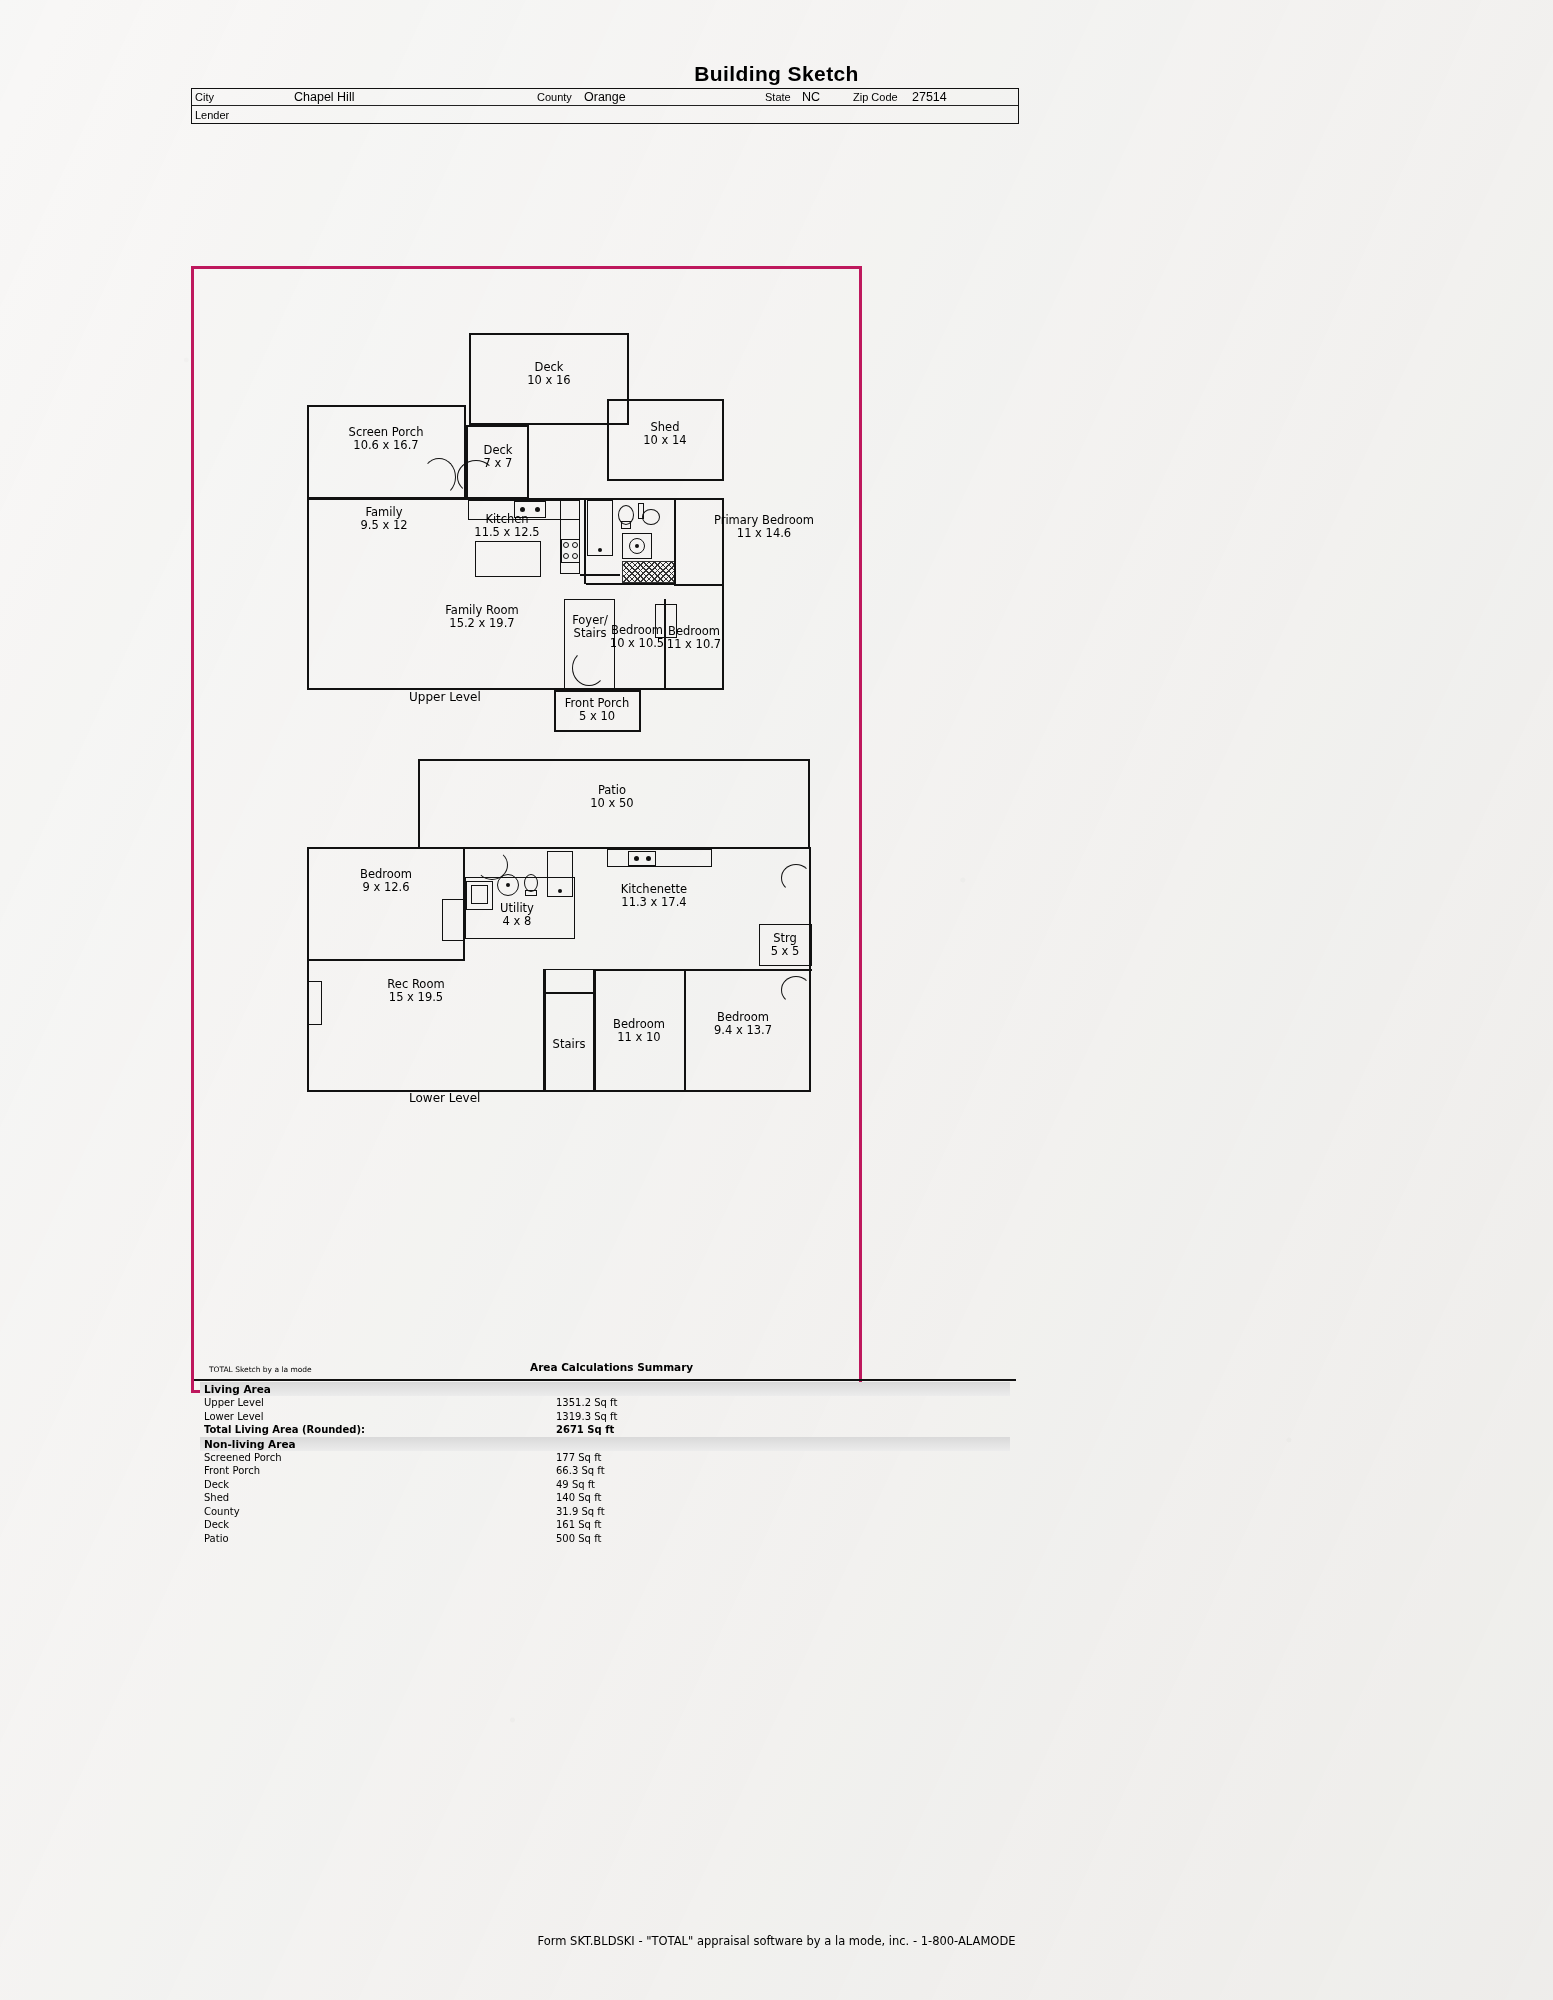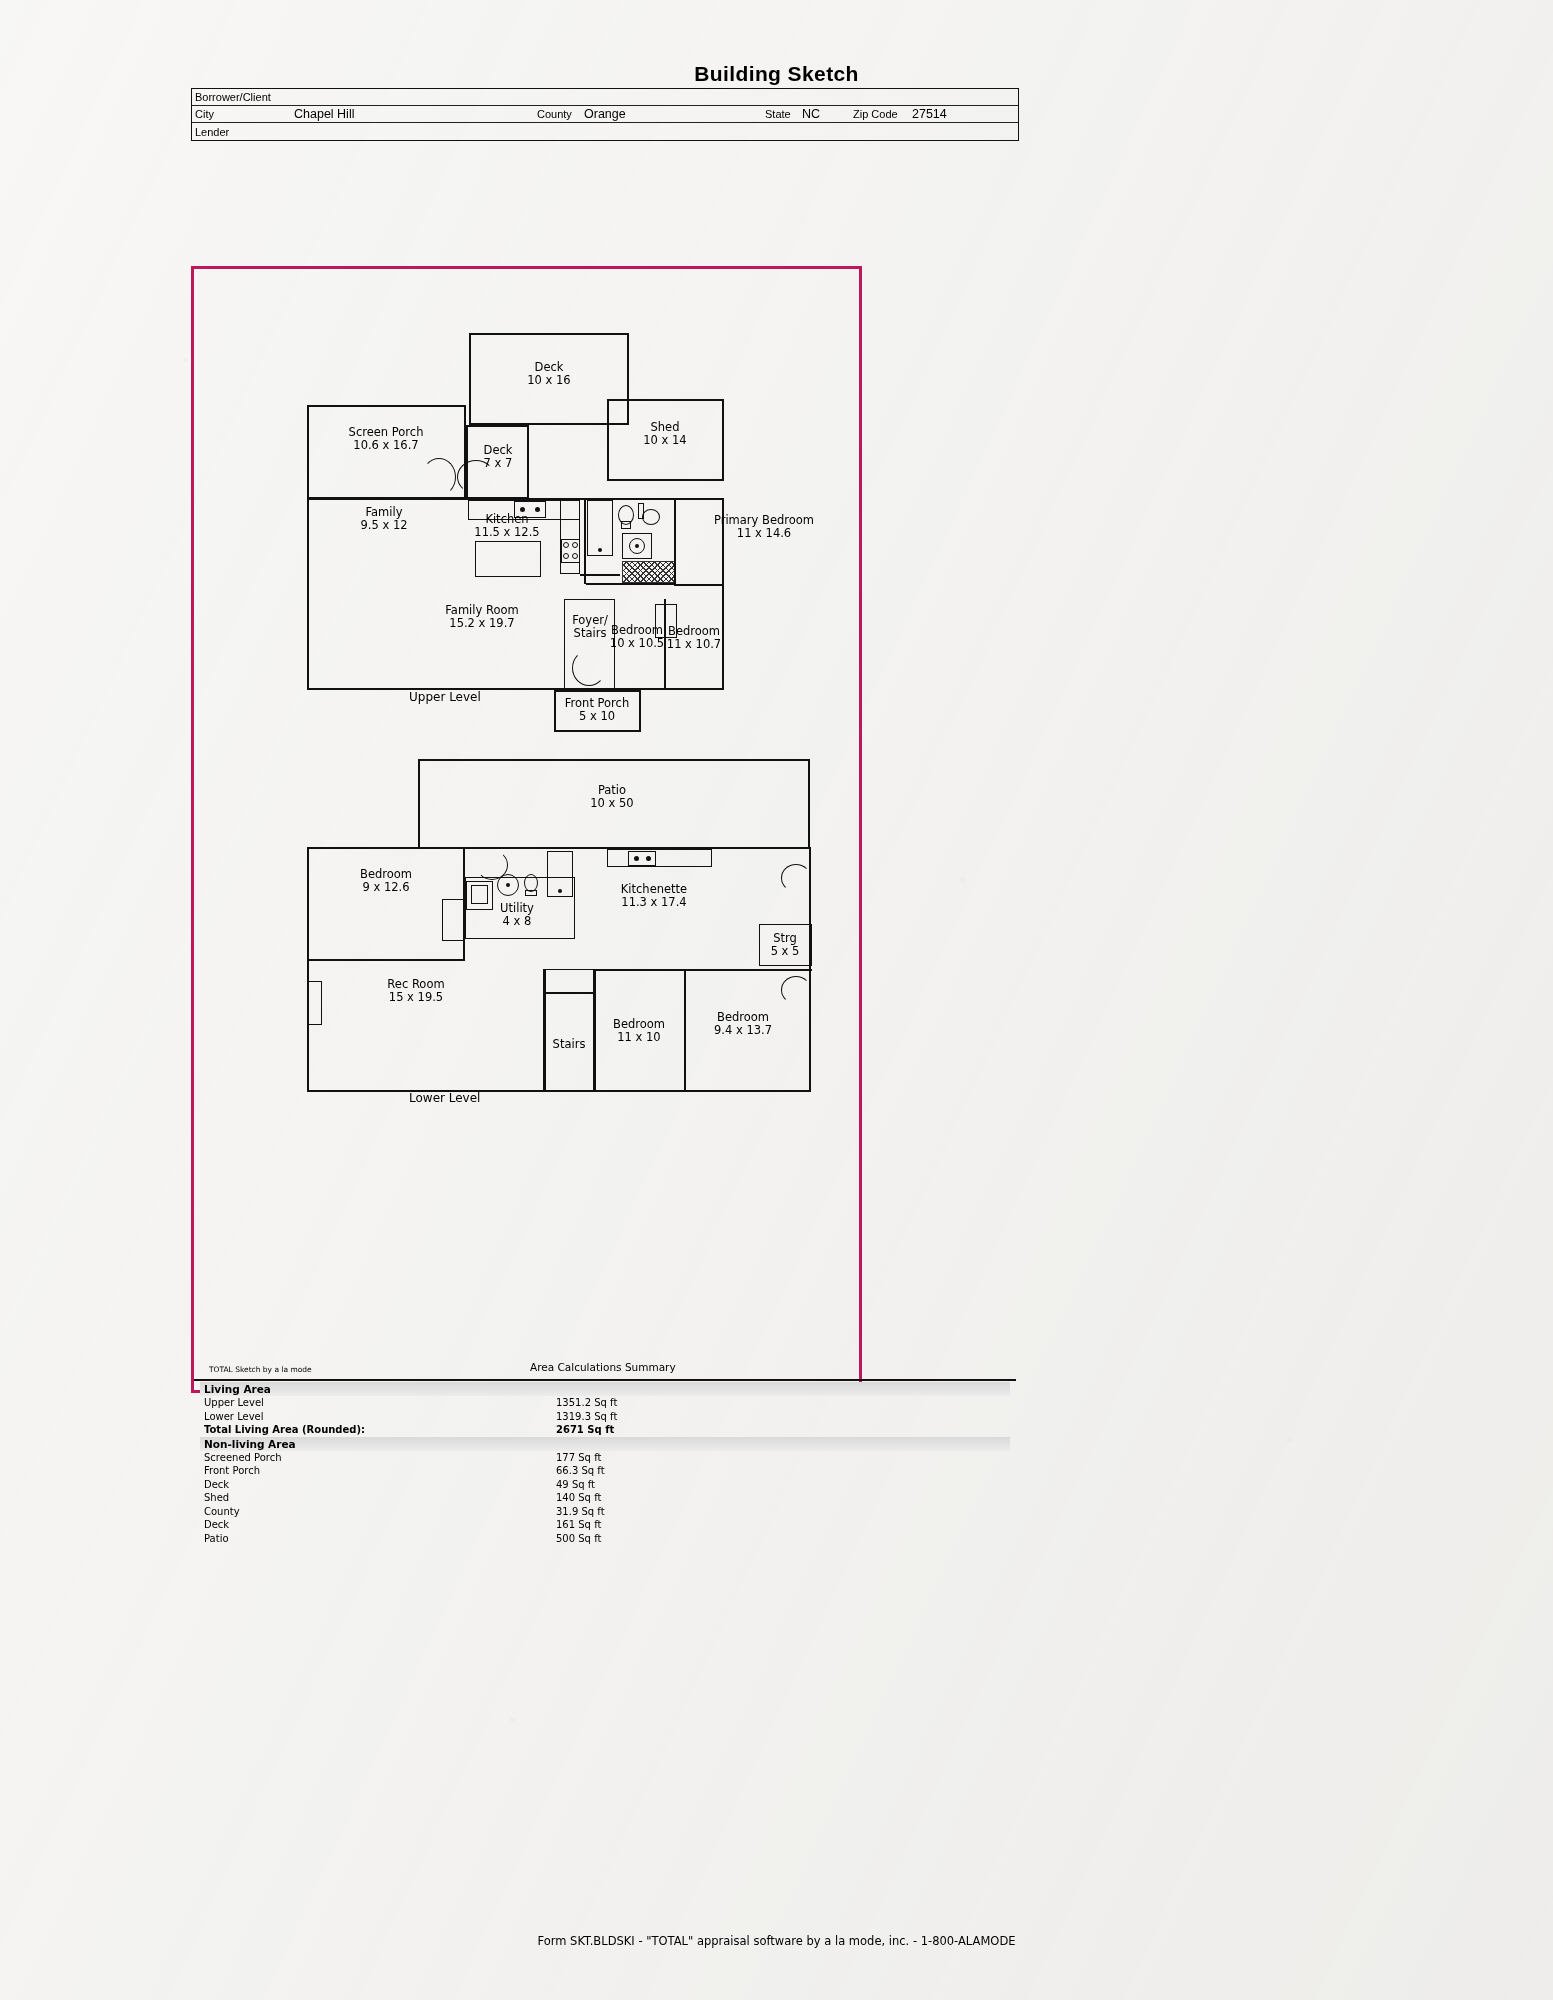--- a/index.html
+++ b/index.html
@@ -102,21 +102,21 @@
       repeating-linear-gradient(-45deg, #111 0 1px, transparent 1px 4px);
   }
 
   
   .total-credit{
     position:absolute; left:15px; top:1096px;
     font-size:7.5px; font-family:"DejaVu Sans", sans-serif;
   }
   .acs-title{
     position:absolute; left:336px; top:1092px;
-    font-size:10.5px; font-weight:normal;
+    font-size:10.5px; font-weight:bold;
     font-family:"DejaVu Sans", sans-serif;
   }
   .acs-rule{
     position:absolute; left:0px; top:1110px; width:822px; height:2.4px; background:#111;
   }
   .acs{
     position:absolute; left:6px; top:1113px; width:810px;
     font-size:10px;
     font-family:"DejaVu Sans", sans-serif;
   }
@@ -144,24 +144,20 @@
 </style>
 </head>
 <body>
 
 <div class="paper-noise"></div>
 
 <div class="sheet-title">Building Sketch</div>
 
 <div class="hdr">
 
-  <div class="hdr-row">
-    <span class="hdr-lbl">Borrower/Client</span>
-    <span class="hdr-val"></span>
-  </div>
 
 
   <div class="hdr-row">
     <span class="hdr-lbl">City</span>
     <span class="hdr-val abs" style="left:92px;">Chapel Hill</span>
     <span class="hdr-lbl abs" style="left:342px;">County</span>
     <span class="hdr-val abs" style="left:382px;">Orange</span>
     <span class="hdr-lbl abs" style="left:570px;">State</span>
     <span class="hdr-val abs" style="left:600px;">NC</span>
     <span class="hdr-lbl abs" style="left:658px;">Zip Code</span>

